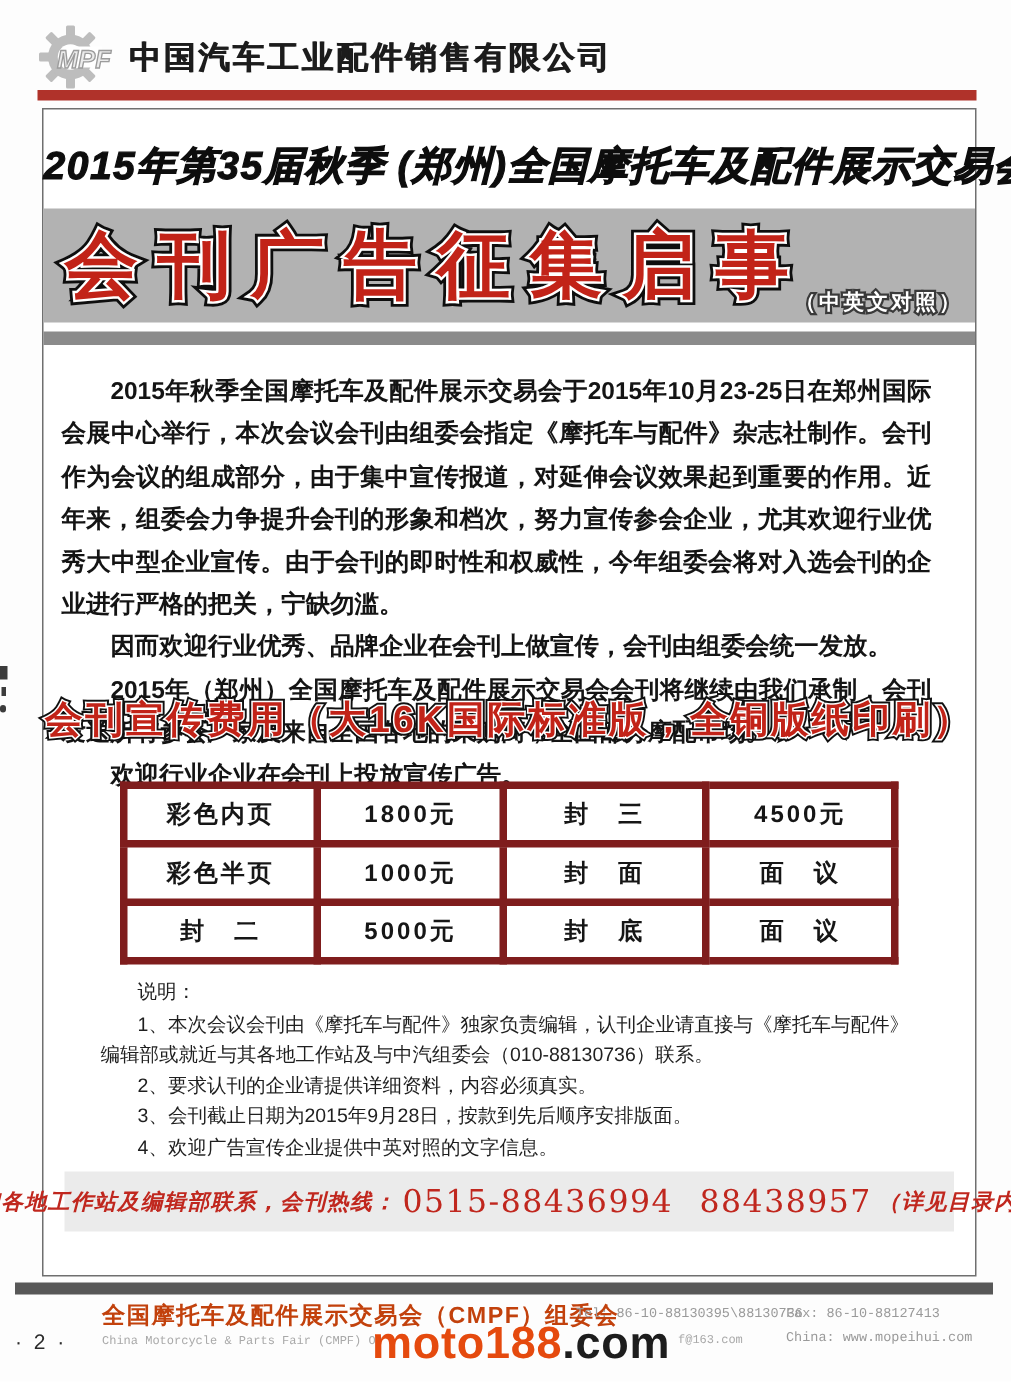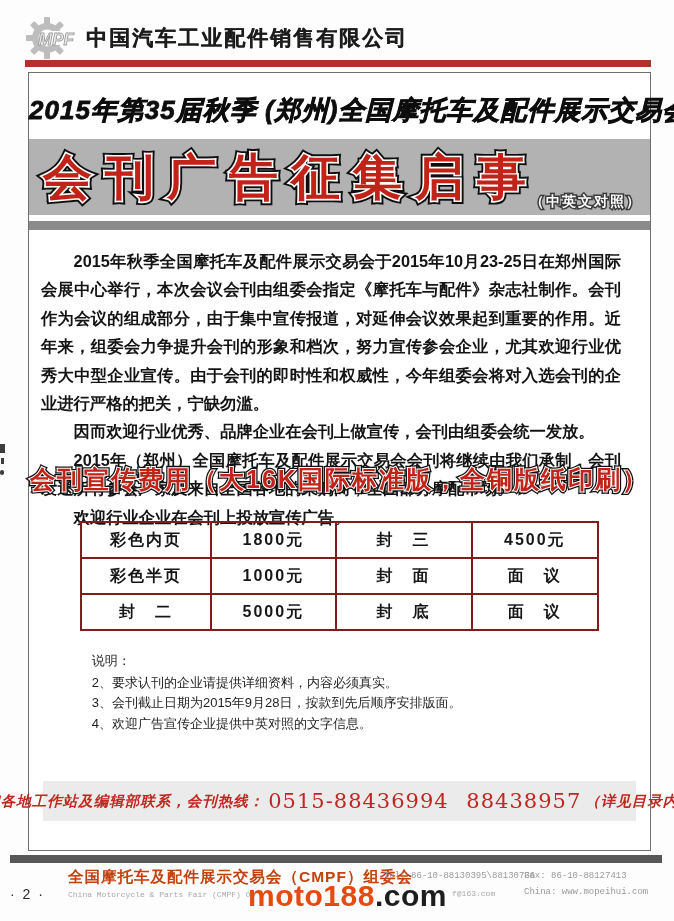--- a/index.html
+++ b/index.html
@@ -37,21 +37,21 @@
              text-align:justify;}
   .body-text p{margin:0;text-indent:2em;}
   
   .price-heading-wrap{position:absolute;top:390px;left:0;right:0;text-align:center;}
   .price-heading{font-size:25px;font-weight:900;letter-spacing:2px;}
   .price-heading .o1{-webkit-text-stroke:4.6px #101010;color:#101010;}
   .price-heading .o2{-webkit-text-stroke:2px #ffffff;color:#fff;}
   .price-heading .o3{position:relative;color:#c22318;}
   
   .price-table{position:absolute;top:448px;left:51px;width:519px;border-collapse:collapse;}
-  .price-table td{border:2px solid #7f1d1d;height:32px;text-align:center;
+  .price-table td{border:5px solid #7f1d1d;height:32px;text-align:center;
                   font-size:16px;font-weight:bold;letter-spacing:2px;color:#161616;}
   .price-table td.c1{width:128px;} .price-table td.c2{width:122px;}
   .price-table td.c3{width:134px;margin-top:48px;} .price-table td.c4{width:124px;}
   
   .notes{position:absolute;top:578px;left:38px;width:548px;font-size:13px;line-height:20.5px;color:#1f1f1f;}
   .notes .notes-head{text-indent:1.9em;margin:0 0 1px 0;}
   .notes p{margin:0;text-indent:1.9em;}
   
   .hotline{position:absolute;top:708px;left:14px;width:593px;height:40px;background:#ebebeb;
            display:flex;align-items:center;justify-content:center;color:#c0271e;white-space:nowrap;}
@@ -153,20 +153,21 @@
       <td class="c1">封　二</td>
       <td class="c2">5000元</td>
       <td class="c3">封　底</td>
       <td class="c4">面　议</td>
     </tr>
   </tbody>
     </table>
 
   <section class="notes">
     <p class="notes-head">说明：</p>
+    <p>1、本次会议会刊由《摩托车与配件》独家负责编辑，认刊企业请直接与《摩托车与配件》编辑部或就近与其各地工作站及与中汽组委会（010-88130736）联系。</p>
     <p>2、要求认刊的企业请提供详细资料，内容必须真实。</p>
     <p>3、会刊截止日期为2015年9月28日，按款到先后顺序安排版面。</p>
     <p>4、欢迎广告宣传企业提供中英对照的文字信息。</p>
   </section>
 
   <div class="hotline">
     <span class="hl-cn">请和我们各地工作站及编辑部联系，会刊热线：</span>
     <span class="hl-num">0515-88436994 88438957</span>
     <span class="hl-cn">（详见目录内的电话）</span>
   </div>

